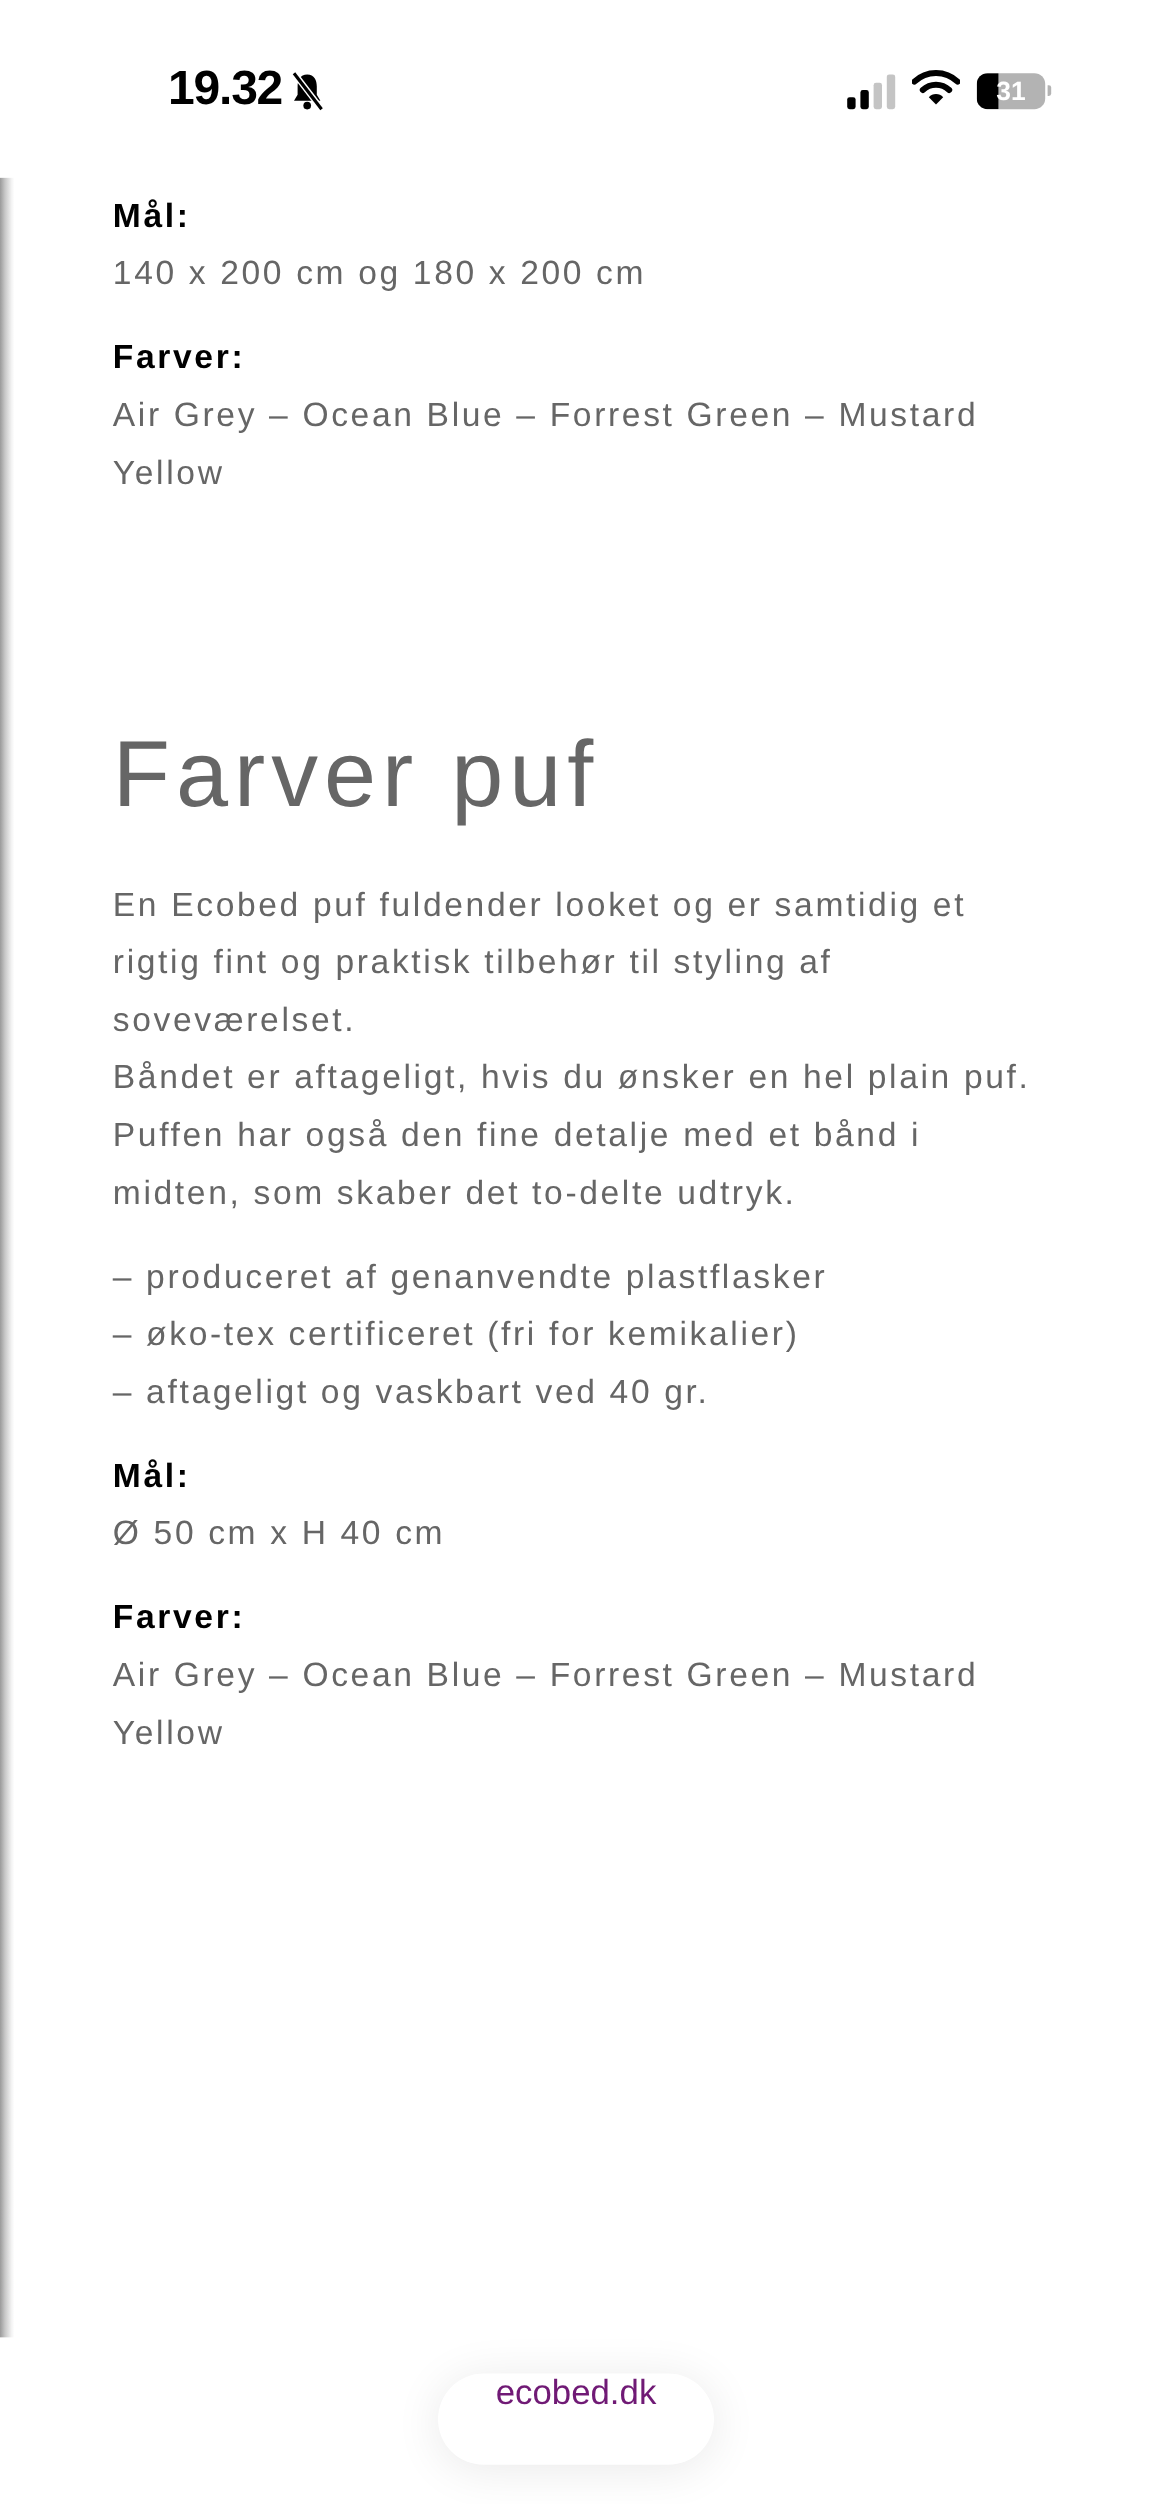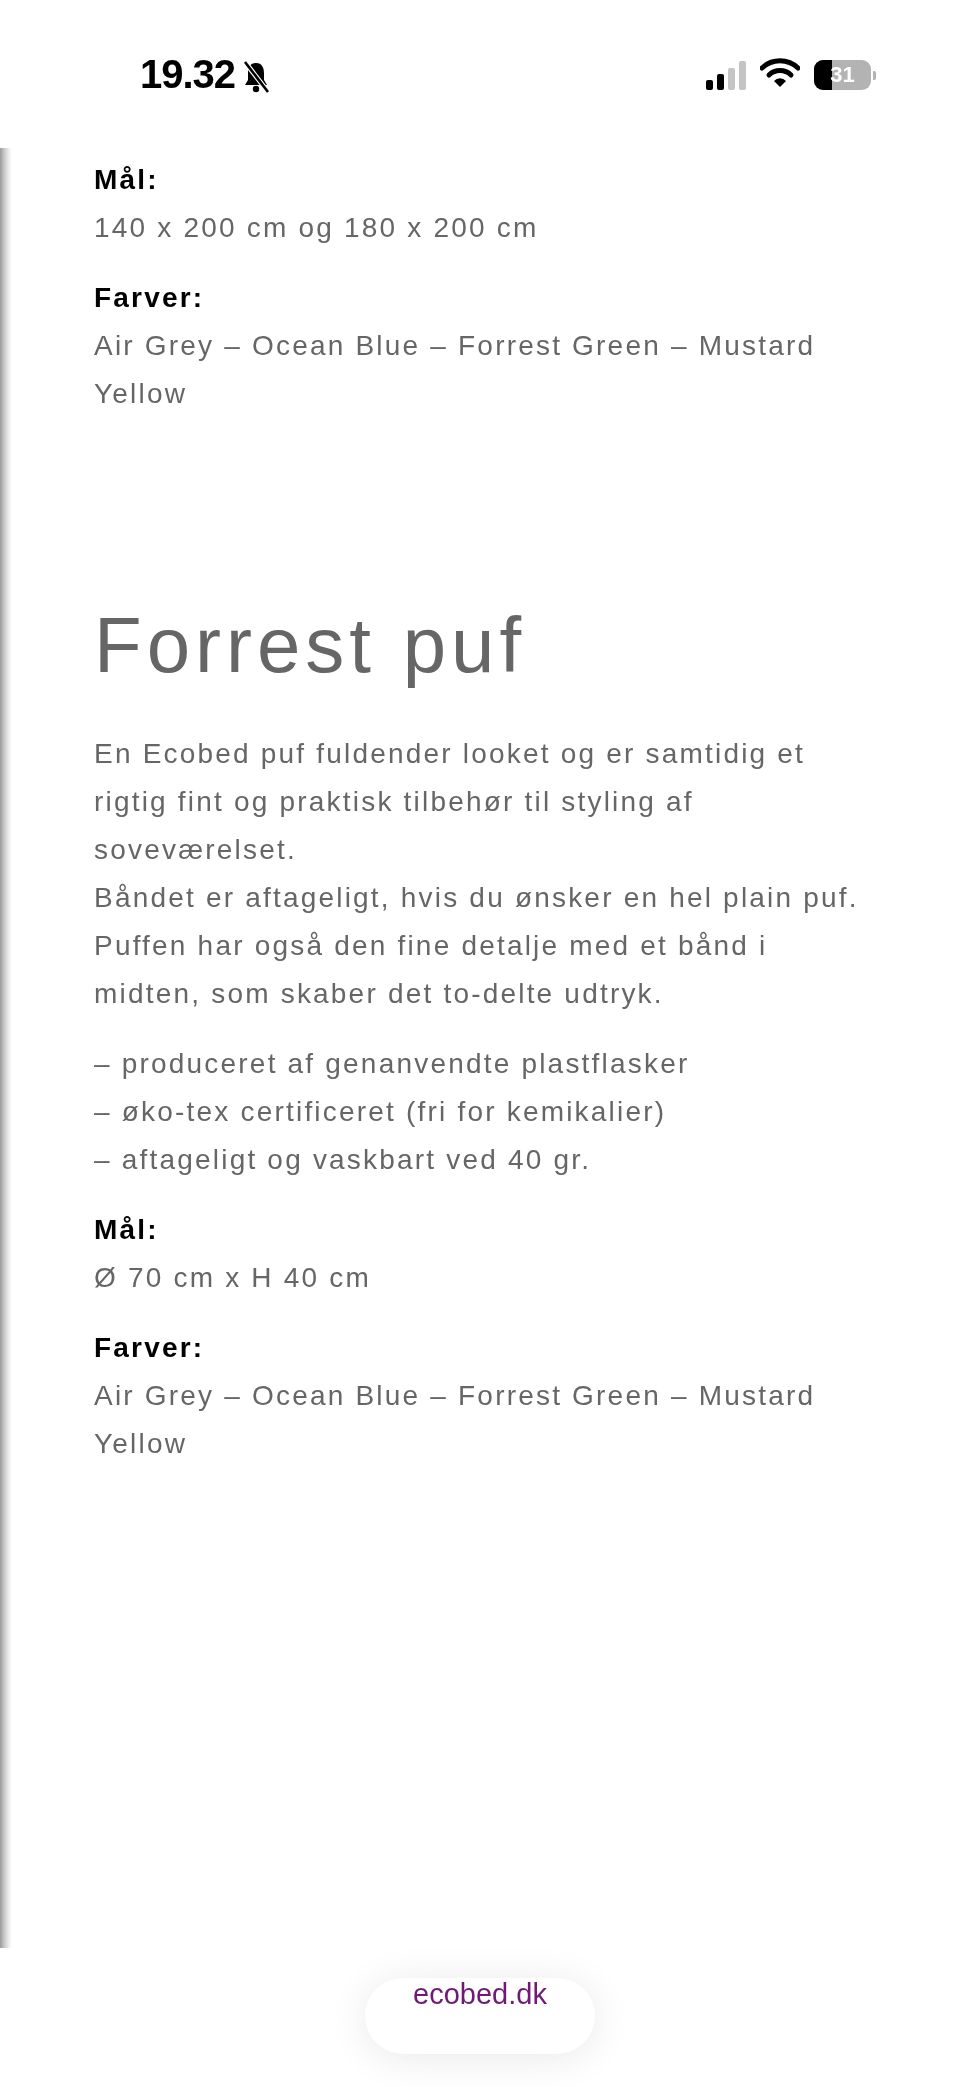--- a/index.html
+++ b/index.html
@@ -210,39 +210,39 @@
       <div class="label">Mål:</div>
       <div class="text">140 x 200 cm og 180 x 200 cm</div>
     </div>
     <div class="block">
       <div class="label">Farver:</div>
       <div class="text">Air Grey – Ocean Blue – Forrest Green – Mustard Yellow</div>
     </div>
   </section>
 
   <section style="padding-top:160px;">
-    <h1 class="heading">Forrest puf</h1>
+    <h1 class="heading">Farver puf</h1>
 
     <div class="block" style="margin-top:40px;">
       <div class="text">En Ecobed puf fuldender looket og er samtidig et rigtig fint og praktisk tilbehør til styling af soveværelset.</div>
       <div class="text">Båndet er aftageligt, hvis du ønsker en hel plain puf.</div>
       <div class="text">Puffen har også den fine detalje med et bånd i midten, som skaber det to-delte udtryk.</div>
     </div>
 
     <div class="block">
       <ul class="plain">
         <li class="text">– produceret af genanvendte plastflasker</li>
         <li class="text">– øko-tex certificeret (fri for kemikalier)</li>
         <li class="text">– aftageligt og vaskbart ved 40 gr.</li>
       </ul>
     </div>
 
     <div class="block">
       <div class="label">Mål:</div>
-      <div class="text">Ø 70 cm x H 40 cm</div>
+      <div class="text">Ø 50 cm x H 40 cm</div>
     </div>
 
     <div class="block">
       <div class="label">Farver:</div>
       <div class="text">Air Grey – Ocean Blue – Forrest Green – Mustard Yellow</div>
     </div>
   </section>
 </div>
 
 <div class="bottom-bar"></div>

